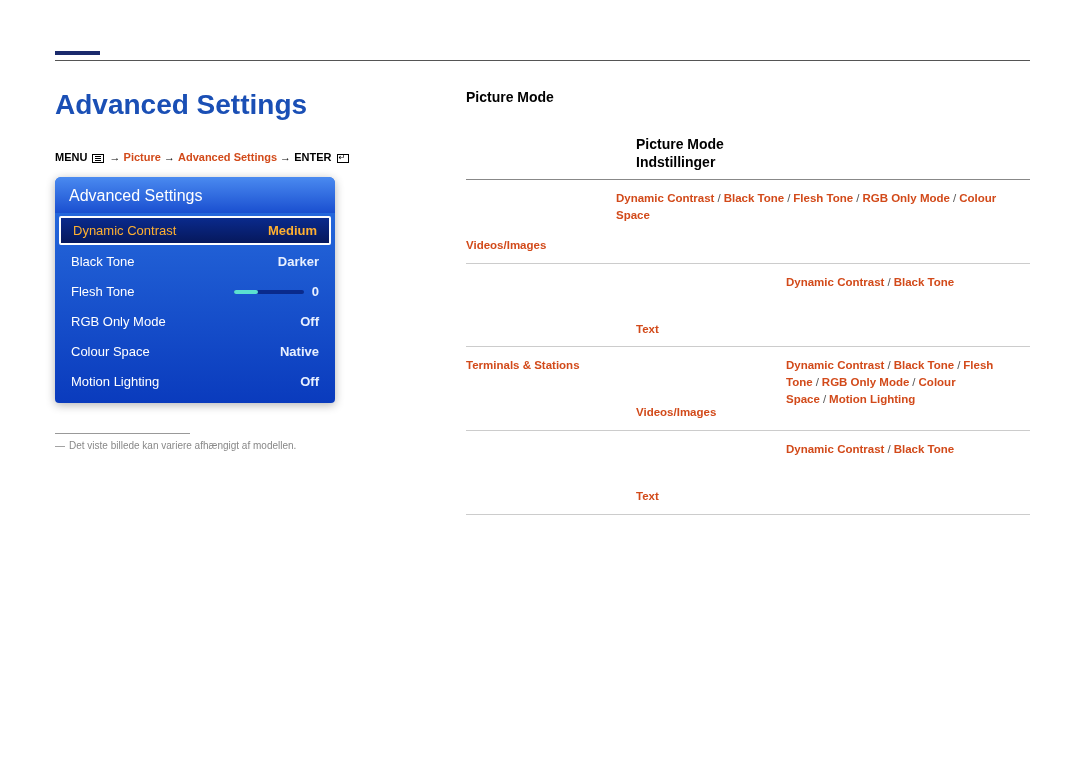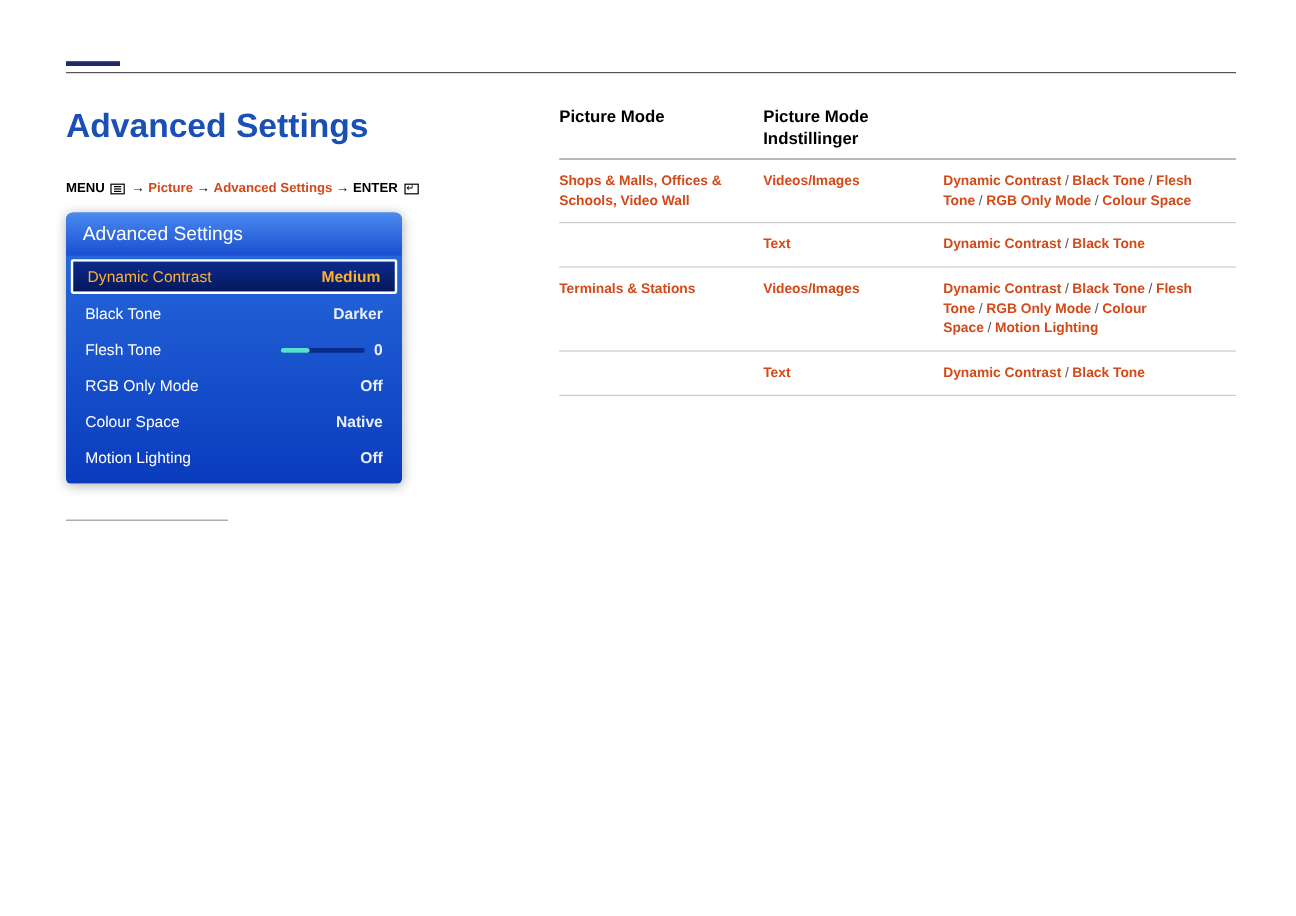--- a/index.html
+++ b/index.html
@@ -134,21 +134,21 @@
   .footnote .dash { color:#888; margin-right:4px;}
   
   .tbl { width: 100%; font-size: 11.5px; }
   .tbl-head {
     display: flex;
     border-bottom: 1px solid #888;
     padding-bottom: 8px;
   }
   .th { font-weight: bold; color:#000; font-size: 14px; line-height:1.25;}
   .col-a { width: 170px; flex-shrink:0; padding-right:10px;}
-  .col-b { width: 150px; flex-shrink:0; padding-right:10px;}
+  .col-b { width: 150px; flex-shrink:0; padding-right:10px;margin-top:47px;}
   .col-c { flex: 1; }
   .tbl-row {
     display: flex;
     border-bottom: 1px solid #ccc;
     padding: 10px 0 9px 0;
     align-items:flex-start;
   }
   .cell { line-height: 1.45; }
   .cell .item { color: #d24a1a; font-weight: bold; }
   .cell .sep { color: #555; font-weight: normal; margin: 0 3px;}
@@ -209,31 +209,33 @@
               <span class="osd-val">Native</span>
             </div>
             <div class="osd-row">
               <span class="osd-label">Motion Lighting</span>
               <span class="osd-val">Off</span>
             </div>
           </div>
       </div>
 
       <div class="footnote-rule"></div>
+      <div class="footnote">
+        <span class="dash">―</span><span>Det viste billede kan variere afhængigt af modellen.</span>
+      </div>
     </div>
 
     <div class="right-col">
       <div class="tbl">
         <div class="tbl-head">
           <div class="th col-a">Picture Mode</div>
           <div class="th col-b">Picture Mode Indstillinger</div>
         </div>
         <div id="tbl-body">
             <div class="tbl-row">
-              <div class="cell col-a"><span class="item">Shops &amp; Malls</span><span class="item">, </span><span class="item">Offices &amp; Schools</span><span class="item">, </span><span class="item">Video Wall</span></div>
               <div class="cell col-b"><span class="item">Videos/Images</span></div>
               <div class="cell col-c"><span class="item">Dynamic Contrast</span><span class="sep">/</span><span class="item">Black Tone</span><span class="sep">/</span><span class="item">Flesh Tone</span><span class="sep">/</span><span class="item">RGB Only Mode</span><span class="sep">/</span><span class="item">Colour Space</span></div>
             </div>
             <div class="tbl-row">
               <div class="cell col-a"></div>
               <div class="cell col-b"><span class="item">Text</span></div>
               <div class="cell col-c"><span class="item">Dynamic Contrast</span><span class="sep">/</span><span class="item">Black Tone</span></div>
             </div>
             <div class="tbl-row">
               <div class="cell col-a"><span class="item">Terminals &amp; Stations</span></div>

